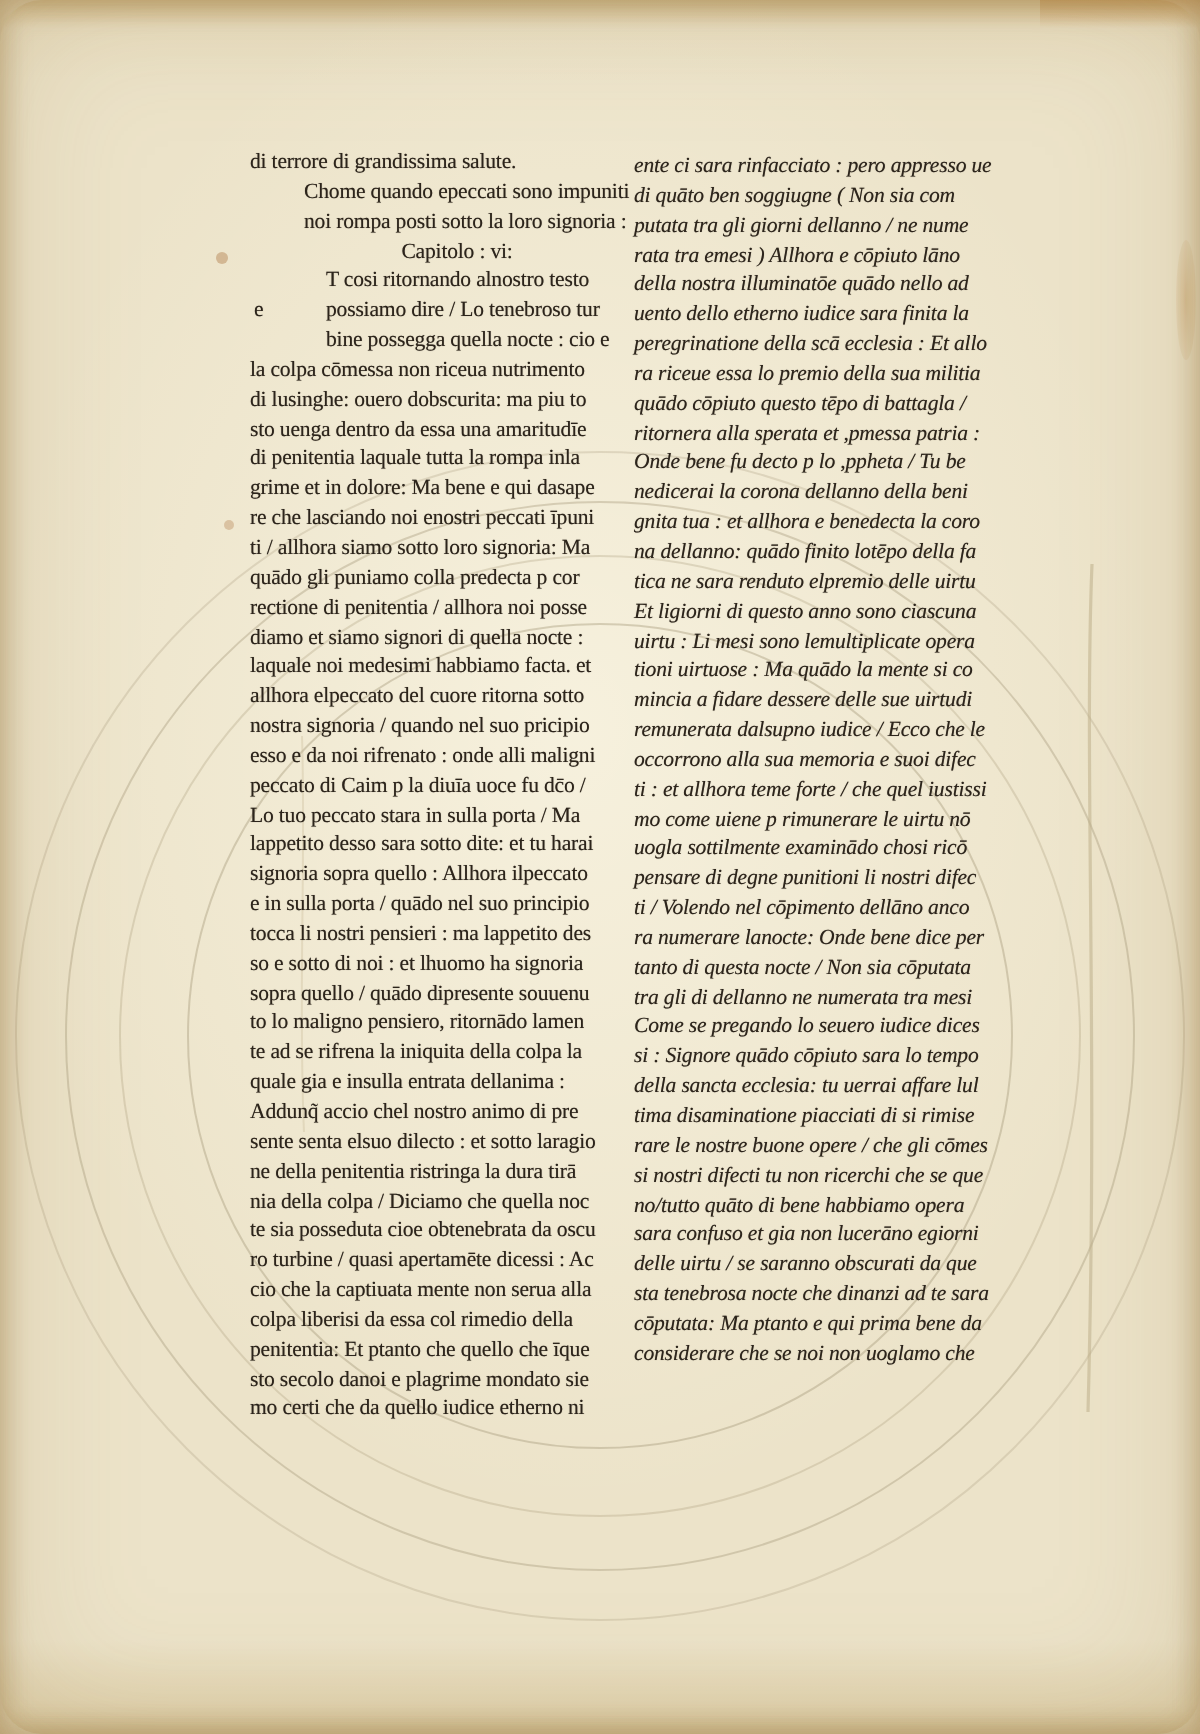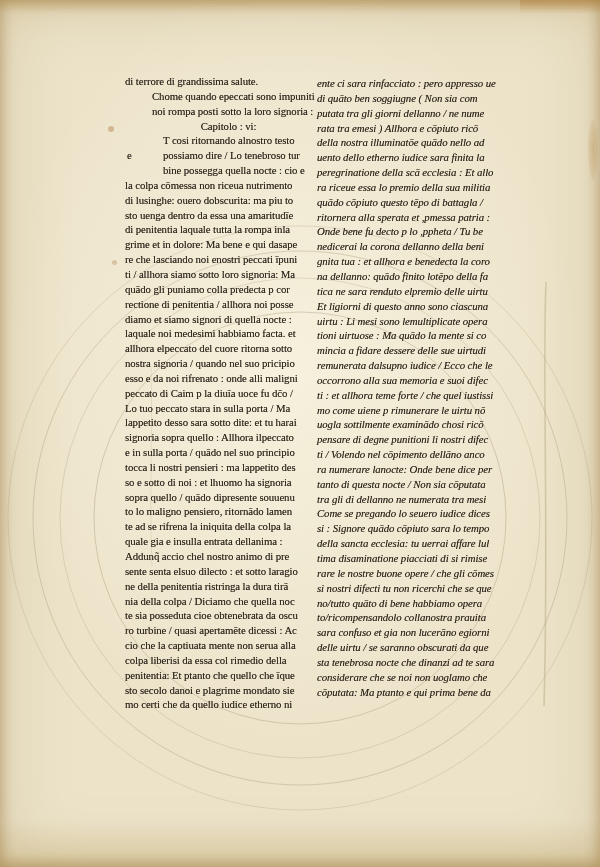--- a/index.html
+++ b/index.html
@@ -7,20 +7,21 @@
     width:600px;height:867px;position:relative;overflow:hidden;
     font-family:"Liberation Serif","DejaVu Serif",serif;
     background:#e6dabb;
   }
   .page{
     position:absolute;inset:0;
     background:
       radial-gradient(ellipse 420px 560px at 48% 42%, rgba(255,252,238,0.55), rgba(255,252,238,0) 70%),
       linear-gradient(180deg, #dcca9f 0px, #eae0c4 14px, #ece3c9 40px, #ece3c9 820px, #e3d6b4 852px, #d9c89f 867px),
       #ebe1c6;
+    border-radius: 21px;
   }
   .edge-tone{
     position:absolute;inset:0;pointer-events:none;
     box-shadow:
       inset 0 0 70px rgba(150,118,60,0.22),
       inset 0 6px 14px rgba(146,104,44,0.22),
       inset 0 -5px 12px rgba(146,104,44,0.16),
       inset 6px 0 12px rgba(150,118,60,0.12),
       inset -6px 0 12px rgba(150,118,60,0.12);
   }
@@ -102,21 +103,21 @@
       <div class="line">cio che la captiuata mente non serua alla</div>
       <div class="line">colpa liberisi da essa col rimedio della</div>
       <div class="line">penitentia: Et ptanto che quello che īque</div>
       <div class="line">sto secolo danoi e plagrime mondato sie</div>
       <div class="line">mo certi che da quello iudice etherno  ni</div>
     </div>
   <div class="col col-right">
       <div class="line">ente ci sara rinfacciato : pero appresso ue</div>
       <div class="line">di quāto ben soggiugne  (  Non sia com</div>
       <div class="line">putata tra gli giorni dellanno / ne nume</div>
-      <div class="line">rata tra emesi  )   Allhora e cōpiuto ricō</div>
+      <div class="line">rata tra emesi  )   Allhora e cōpiuto lāno</div>
       <div class="line">della nostra illuminatōe quādo nello ad</div>
       <div class="line">uento dello etherno  iudice sara finita  la</div>
       <div class="line">peregrinatione della scā ecclesia : Et allo</div>
       <div class="line">ra riceue essa lo premio della sua militia</div>
       <div class="line">quādo cōpiuto questo tēpo di battagla /</div>
       <div class="line">ritornera alla sperata  et ,pmessa patria :</div>
       <div class="line">Onde bene fu decto p lo ,ppheta /  Tu be</div>
       <div class="line">nedicerai la corona  dellanno  della  beni</div>
       <div class="line">gnita tua : et allhora e benedecta  la coro</div>
       <div class="line">na dellanno: quādo finito lotēpo della fa</div>
@@ -135,26 +136,25 @@
       <div class="line">ra numerare lanocte: Onde bene dice per</div>
       <div class="line">tanto di questa nocte /  Non sia cōputata</div>
       <div class="line">tra gli di dellanno ne numerata  tra mesi</div>
       <div class="line">Come se pregando lo seuero iudice dices</div>
       <div class="line">si : Signore quādo cōpiuto sara lo tempo</div>
       <div class="line">della sancta ecclesia: tu uerrai affare  lul</div>
       <div class="line">tima disaminatione piacciati di si rimise</div>
       <div class="line">rare le nostre buone opere / che gli cōmes</div>
       <div class="line">si nostri difecti tu non ricerchi che se que</div>
       <div class="line">no/tutto quāto di bene habbiamo  opera</div>
-      <div class="line">to/ricompensandolo collanostra prauita</div>
       <div class="line">sara confuso et gia non lucerāno egiorni</div>
       <div class="line">delle uirtu /  se saranno obscurati  da que</div>
       <div class="line">sta tenebrosa nocte che dinanzi ad te sara</div>
+      <div class="line">cōputata: Ma ptanto e qui prima bene da</div>
       <div class="line">considerare che se noi non  uoglamo  che</div>
-      <div class="line">cōputata: Ma ptanto e qui prima bene da</div>
     </div>
 
   <div class="fox-spot spot-a"></div>
   <div class="fox-spot spot-b"></div>
   <div class="fox-spot spot-c"></div>
   <div class="fox-spot spot-d"></div>
   <div class="edge-tone"></div>
 </div>
 
 </body></html>

